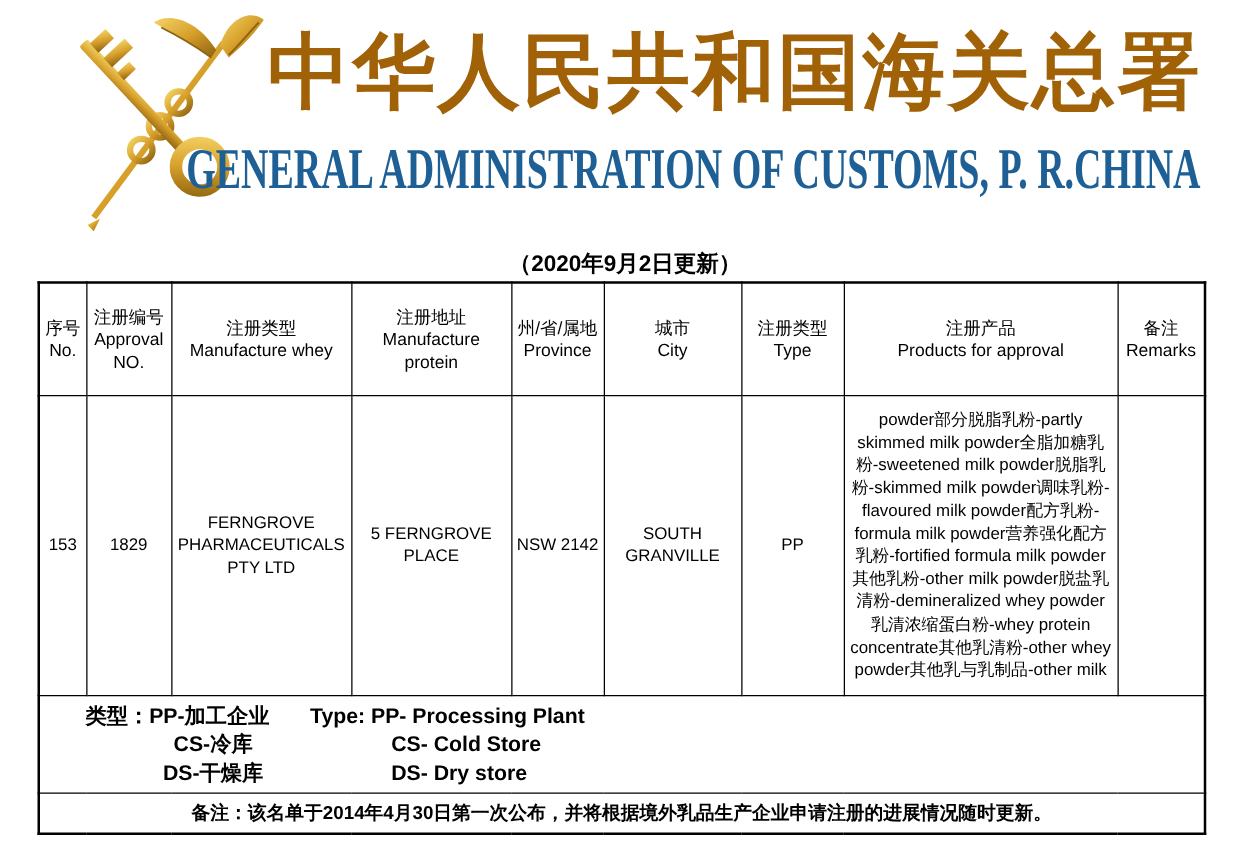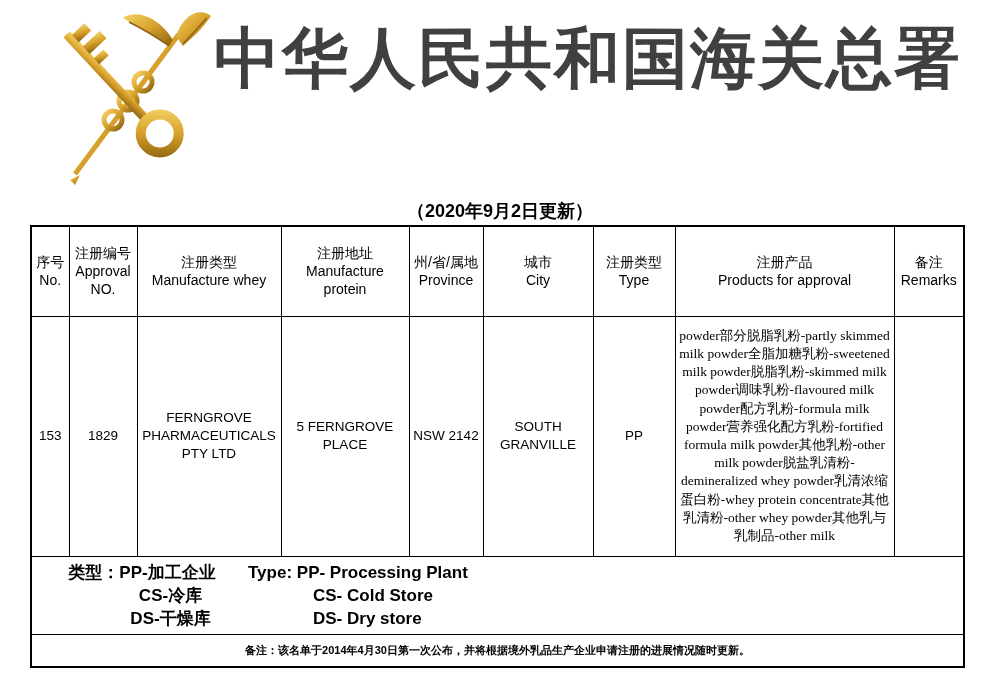--- a/index.html
+++ b/index.html
@@ -5,21 +5,21 @@
   * { margin:0; padding:0; box-sizing:border-box; }
   body { background:#ffffff; font-family:"Liberation Sans", sans-serif; }
   .page { position:relative; width:1000px; height:694px; background:#fff; overflow:hidden; }
 
   .logo { position:absolute; left:45px; top:6px; }
 
   .title-zh {
     position:absolute; left:214px; top:18px;
     font-family:"Liberation Serif", serif;
     font-weight:700; font-size:66px; line-height:1.25;
-    color:#404040; letter-spacing:2px; white-space:nowrap;
+    color:#a16207; letter-spacing:2px; white-space:nowrap;
   }
   .title-en-wrap { position:absolute; left:205px; top:110px; width:700px;
     display:flex; justify-content:center; }
   .title-en {
     font-family:"Liberation Serif", serif; font-weight:700;
     font-size:46px; line-height:1.1; color:#1e6095;
     white-space:nowrap; display:inline-block;
     transform:scaleX(0.66); transform-origin:center;
   }
   .subtitle-wrap { position:absolute; left:0; top:170px; width:1000px; text-align:center; }
@@ -37,31 +37,31 @@
   }
   table.registry th, table.registry td {
     border:1px solid #000; vertical-align:middle; text-align:center;
     color:#000; overflow:hidden;
   }
   tr.head-row { height:90px; }
   tr.head-row th { font-weight:400; font-size:14px; line-height:1.3; padding:2px; }
   tr.head-row .zh { font-weight:500; }
   tr.data-row { height:240px; }
   tr.data-row td { font-size:13.5px; line-height:1.35; padding:2px 3px; }
-  td.products-cell { font-size:12.5px; line-height:1.33; padding:1px 2px;font-family:Liberation Serif, serif; }
+  td.products-cell { font-size:12.5px; line-height:1.33; padding:1px 2px; }
 
   tr.legend-row { height:74px; }
   td.legend-cell { text-align:left; padding:4px 4px 4px 4px; }
   .legend-line { display:flex; font-size:17px; font-weight:700; line-height:23px; }
   .legend-line .zh { width:212px; }
   .legend-line.indent .zh { padding-left:57px; }
   .legend-line.indent .en { padding-left:65px; }
 
   tr.footnote-row { height:33px; }
-  td.footnote-cell { text-align:left; font-size:11px; font-weight:700; padding:2px 4px; }
+  td.footnote-cell { text-align:left; font-size:15px; font-weight:700; padding:2px 4px; }
 </style>
 </head>
 <body>
 
 <div class="page">
 
   <div class="logo">
     <svg width="172" height="180" viewBox="0 0 172 180" aria-hidden="true">
       <defs>
         <linearGradient id="gold" x1="0" y1="0" x2="1" y2="1">
@@ -88,20 +88,23 @@
         <rect x="4" y="-20" width="10" height="17" fill="url(#gold)"></rect>
         <rect x="20" y="-26" width="10" height="23" fill="url(#gold)"></rect>
         <rect x="36" y="-16" width="8" height="13" fill="url(#gold)"></rect>
         <circle cx="136" cy="0" r="19" fill="none" stroke="url(#gold)" stroke-width="10"></circle>
       </g>
     </svg>
   </div>
 
   <div class="title-zh">中华人民共和国海关总署</div>
 
+  <div class="title-en-wrap">
+    <span class="title-en">GENERAL ADMINISTRATION OF CUSTOMS, P. R.CHINA</span>
+  </div>
 
 
   <div class="update-date">（2020年9月2日更新）</div>
 
   <table class="registry">
     <colgroup>
       <col style="width:38px">
         <col style="width:68px">
         <col style="width:144px">
       <col style="width:128px">

